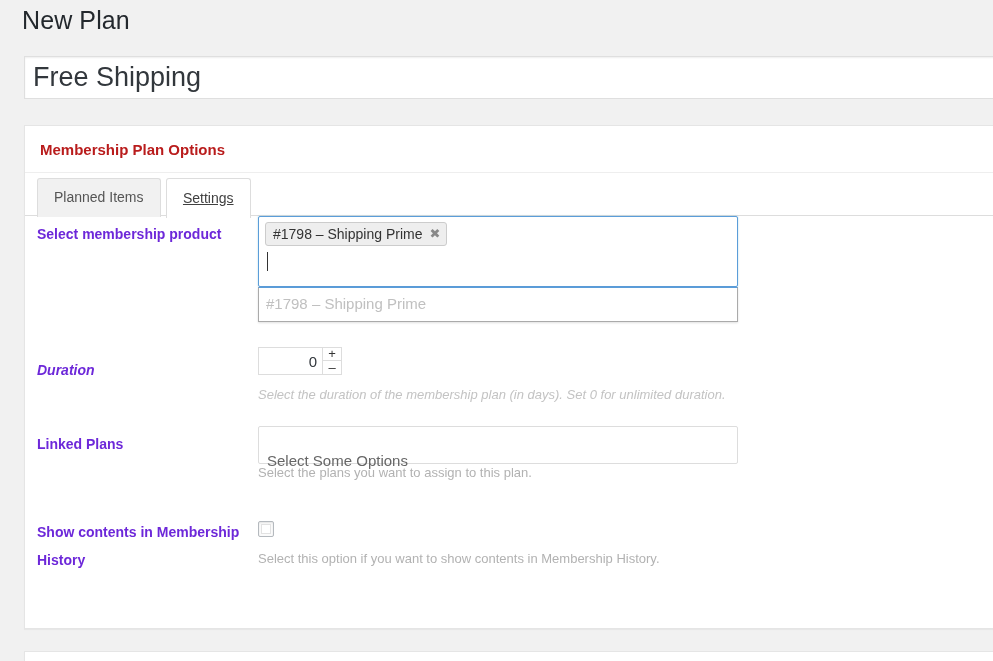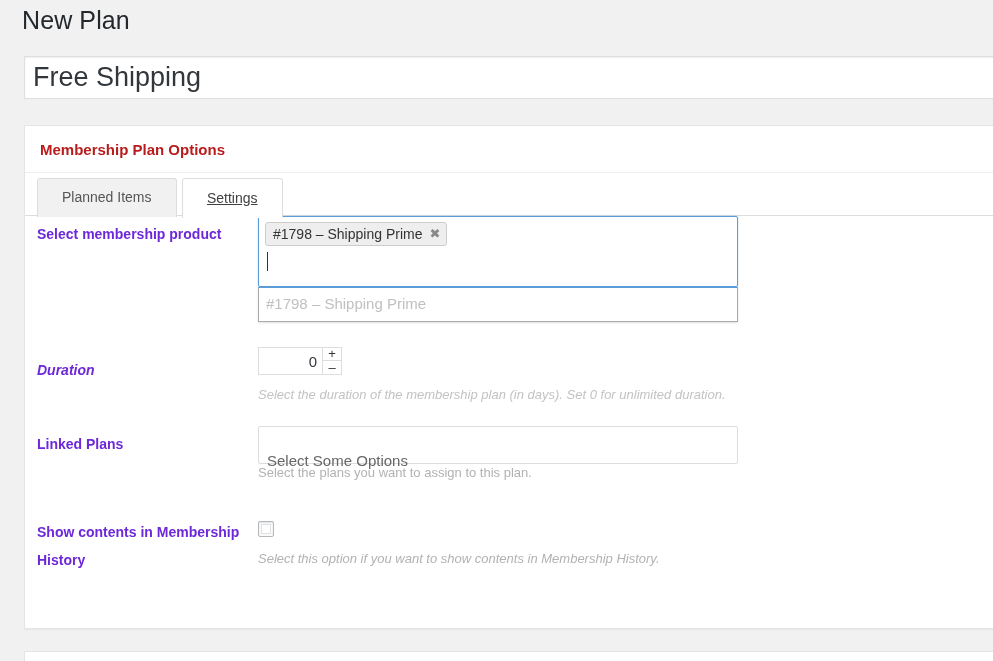--- a/index.html
+++ b/index.html
@@ -102,21 +102,21 @@
     height: 1px;
     background: #dddddd;
   }
   .tab {
     position: relative;
     z-index: 2;
     display: inline-block;
     vertical-align: bottom;
     height: 39px;
     line-height: 37px;
-    padding: 0 24px;
+    padding: 0 16px;
     margin-right: 1px;
     font-size: 14px;
     color: #555555;
     border: 1px solid #dddddd;
     border-bottom: none;
     border-radius: 3px 3px 0 0;
     background: #f1f1f1;
     cursor: pointer;
   }
   .tab.active {
@@ -377,21 +377,21 @@
       <div class="form-row" style="top:210px;">
         <div class="field-label" style="top:5px;">Linked Plans</div>
         <div class="field-control" style="top:0;">
           <div class="plain-select">Select Some Options</div>
           <div class="help-text plain" style="">Select the plans you want to assign to this plan.</div>
         </div>
       </div>
 
       <div class="form-row" style="top:302px;">
         <div class="field-label" style="top:0; line-height:28px;">Show contents in Membership History</div>
-        <div class="field-control" style="top:3px;font-style:italic;">
+        <div class="field-control" style="top:3px;">
           <div class="wp-checkbox"></div>
           <div class="help-text plain" style="margin-top:13px;">Select this option if you want to show contents in Membership History.</div>
         </div>
       </div>
 
     </div>
   </div>
 
   <div class="metabox-next"></div>
 

